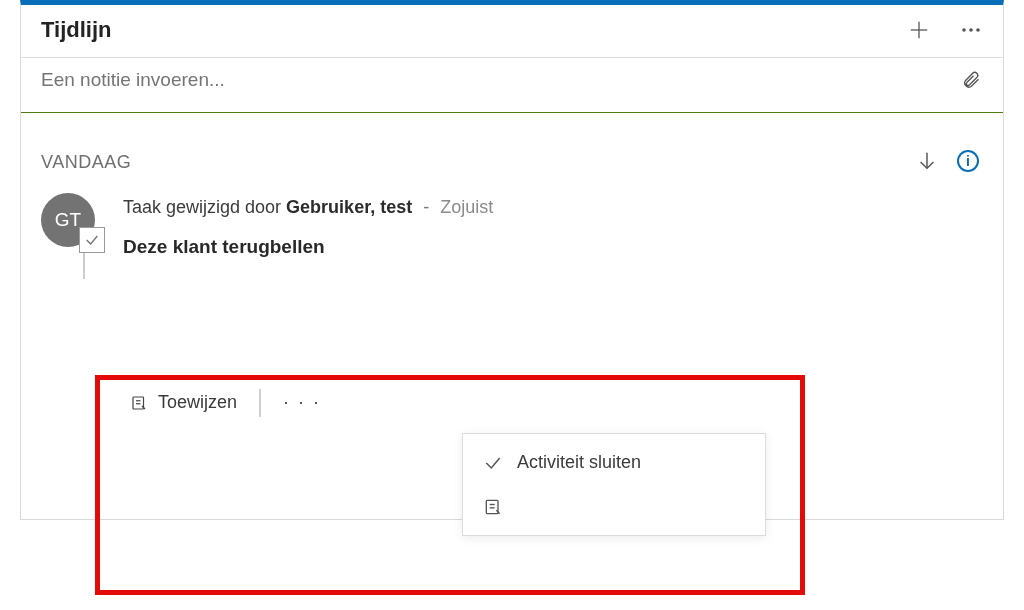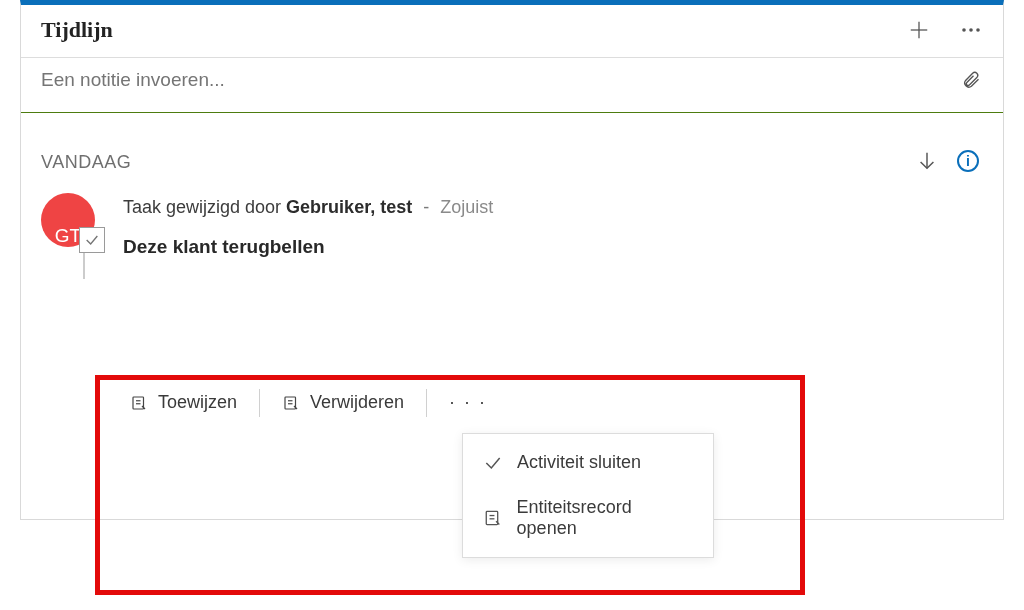--- a/index.html
+++ b/index.html
@@ -19,21 +19,20 @@
     height: 520px;
     border: 1px solid #d9d9d9;
     border-top: 5px solid #0a6fba;
     background: #fff;
   }
   .header {
     display: flex;
     align-items: center;
     padding: 12px 20px 14px 20px;
     border-bottom: 1px solid #ddd;
-    font-family: Liberation Serif, serif;
   }
   .header-title {
     font-size: 22px;
     font-weight: 700;
     color: #232323;
     flex: 1;
   }
   .header-actions { display: flex; align-items: center; gap: 28px; }
   .icon-btn {
     width: 24px; height: 24px;
@@ -76,23 +75,23 @@
     height: 52px;
     border-left: 2px solid #ccc;
   }
   .entry {
     display: flex; align-items: flex-start;
     padding: 18px 20px 0 20px;
     position: relative;
   }
   .avatar {
     width: 54px; height: 54px; border-radius: 50%;
-    background: #ef4444;
+    background: #737373;
     color: #fff; font-size: 19px; font-weight: 400;
-    display: flex; align-items: flex-end; justify-content: center;
+    display: flex; align-items: center; justify-content: center;
     position: relative;
   }
   .task-badge {
     position: absolute;
     right: -10px; bottom: -6px;
     width: 26px; height: 26px;
     background: #fff;
     border: 1px solid #9a9a9a;
     display: flex; align-items: center; justify-content: center;
   }
@@ -133,21 +132,21 @@
     cursor: pointer;
   }
   .toolbar .sep {
     width: 1px; height: 28px; background: #d0d0d0;
   }
   .more-dots { padding: 6px 22px; cursor: pointer; font-size: 18px; letter-spacing: 2px; }
   .popup-menu {
     position: absolute;
     left: 462px;
     top: 433px;
-    width: 252px;
+    width: 304px;
     background: #fff;
     border: 1px solid #dcdcdc;
     box-shadow: 0 2px 10px rgba(0,0,0,0.08);
     z-index: 40;
     padding: 6px 0;
   }
   .popup-menu .mi {
     display: flex; align-items: center; gap: 14px;
     padding: 12px 20px;
     font-size: 18px;
@@ -232,46 +231,36 @@
   <div class="tb-btn">
     <svg width="18" height="18" viewBox="0 0 24 24" fill="none" stroke="#454545" stroke-width="1.6">
       <rect x="4" y="4" width="14" height="16" rx="1"></rect>
         <line x1="8" y1="9" x2="14" y2="9"></line>
         <line x1="8" y1="13" x2="14" y2="13"></line>
         <path d="M16 16l4 4"></path>
     </svg>
     <span>Toewijzen</span>
   </div>
   <div class="sep"></div>
-  <div class="tb-btn">
-    <svg width="18" height="18" viewBox="0 0 24 24" fill="none" stroke="#454545" stroke-width="1.6">
-      <rect x="4" y="4" width="14" height="16" rx="1"></rect>
-        <line x1="8" y1="9" x2="14" y2="9"></line>
-        <line x1="8" y1="13" x2="14" y2="13"></line>
-        <path d="M16 16l4 4"></path>
-    </svg>
-    <span>Verwijderen</span>
-  </div>
   <div class="sep"></div>
   <div class="more-dots">
     <span>· · ·</span>
   </div>
 </div>
 
 <div class="popup-menu">
   <div class="mi">
     <svg width="20" height="20" viewBox="0 0 24 24" fill="none" stroke="#555" stroke-width="1.8">
       <polyline points="4 12 10 18 20 6"></polyline>
     </svg>
     <span>Activiteit sluiten</span>
   </div>
   <div class="mi">
     <svg width="20" height="20" viewBox="0 0 24 24" fill="none" stroke="#555" stroke-width="1.6">
       <rect x="4" y="4" width="14" height="16" rx="1"></rect>
         <line x1="8" y1="9" x2="14" y2="9"></line>
         <line x1="8" y1="13" x2="14" y2="13"></line>
         <path d="M16 16l4 4"></path>
     </svg>
-    <span>Entiteitsrecord openen</span>
   </div>
 </div>
 
 <div class="highlight-box"></div>
 
 </body></html>

